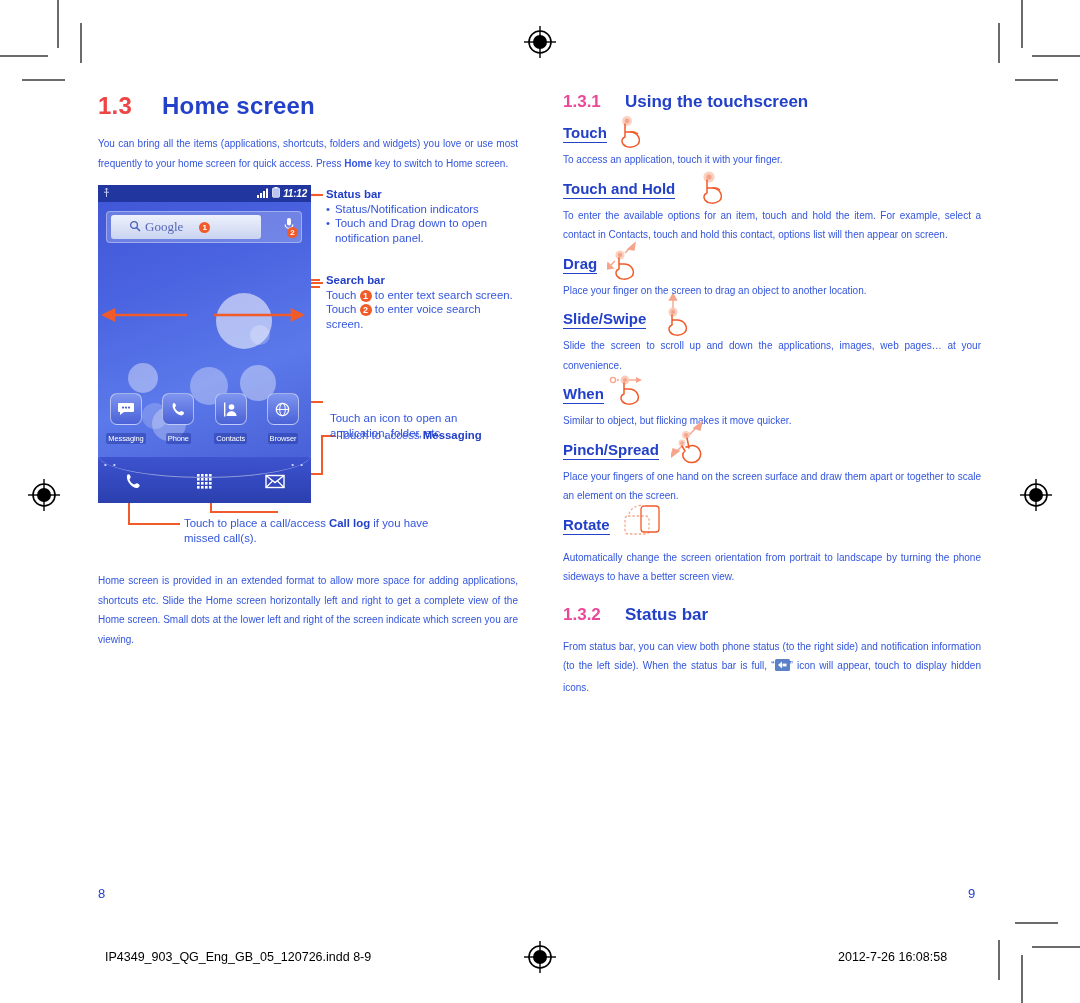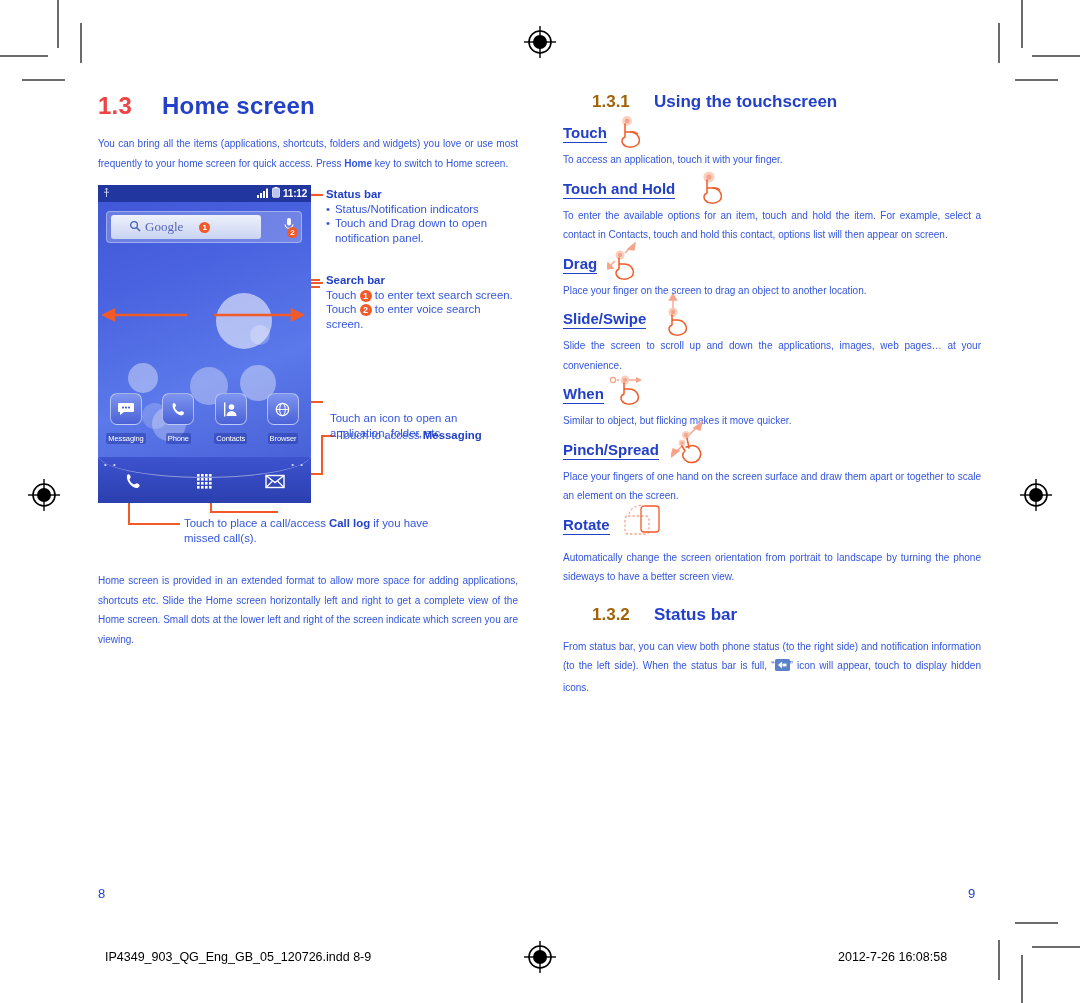--- a/index.html
+++ b/index.html
@@ -23,21 +23,21 @@
   .col-left  { position: absolute; left: 98px;  top: 92px; width: 420px; }
   .col-right { position: absolute; left: 563px; top: 92px; width: 418px; }
 
   
   .h1 { font-size: 24px; font-weight: bold; letter-spacing: .2px; margin-bottom: 14px;
         display:flex; align-items: baseline; }
   .h1 .num { color: #ef4444; width: 64px; flex: 0 0 64px; }
   .h1 .txt { color: #2340C8; }
 
   .h2 { font-size: 17px; font-weight: bold; margin-bottom: 12px; display:flex; align-items: baseline; }
-  .h2 .num { color: #a16207; width: 62px; flex: 0 0 62px; margin-left: 29px; }
+  .h2 .num { color: #ec4899; width: 62px; flex: 0 0 62px; }
   .h2 .txt { color: #2340C8; }
 
   
   .p {
     color: #3355DD;
     font-size: 10px;
     line-height: 19.5px;
     text-align: justify;
     margin: 0 0 10px 0;
   }
@@ -63,21 +63,21 @@
     overflow: hidden;
     background: linear-gradient(160deg,#3f56d6 0%, #4a63e0 30%, #5b79ea 60%, #4257cf 100%);
   }
   .phone .statusbar {
     position: absolute; left:0; top:0; right:0; height: 17px;
     background: #21379f; color:#fff; font-size: 9.5px; font-weight:bold;
     display:flex; align-items:center; justify-content: space-between;
     padding: 0 4px; box-sizing: border-box;
   }
   .sb-right { display:flex; align-items:center; gap:3px; }
-  .clock { font-size: 10px; letter-spacing: -.2px; }
+  .clock { font-size: 10px; letter-spacing: -.2px; font-style: italic; }
 
   .bokeh { position:absolute; border-radius:50%; background: rgba(255,255,255,.55); }
 
   .searchbar {
     position:absolute; left: 8px; top: 26px; width: 196px; height: 32px;
     background: rgba(255,255,255,.22);
     border: 1px solid rgba(255,255,255,.35);
     border-radius: 4px;
     box-sizing: border-box;
     display:flex; align-items:center;

